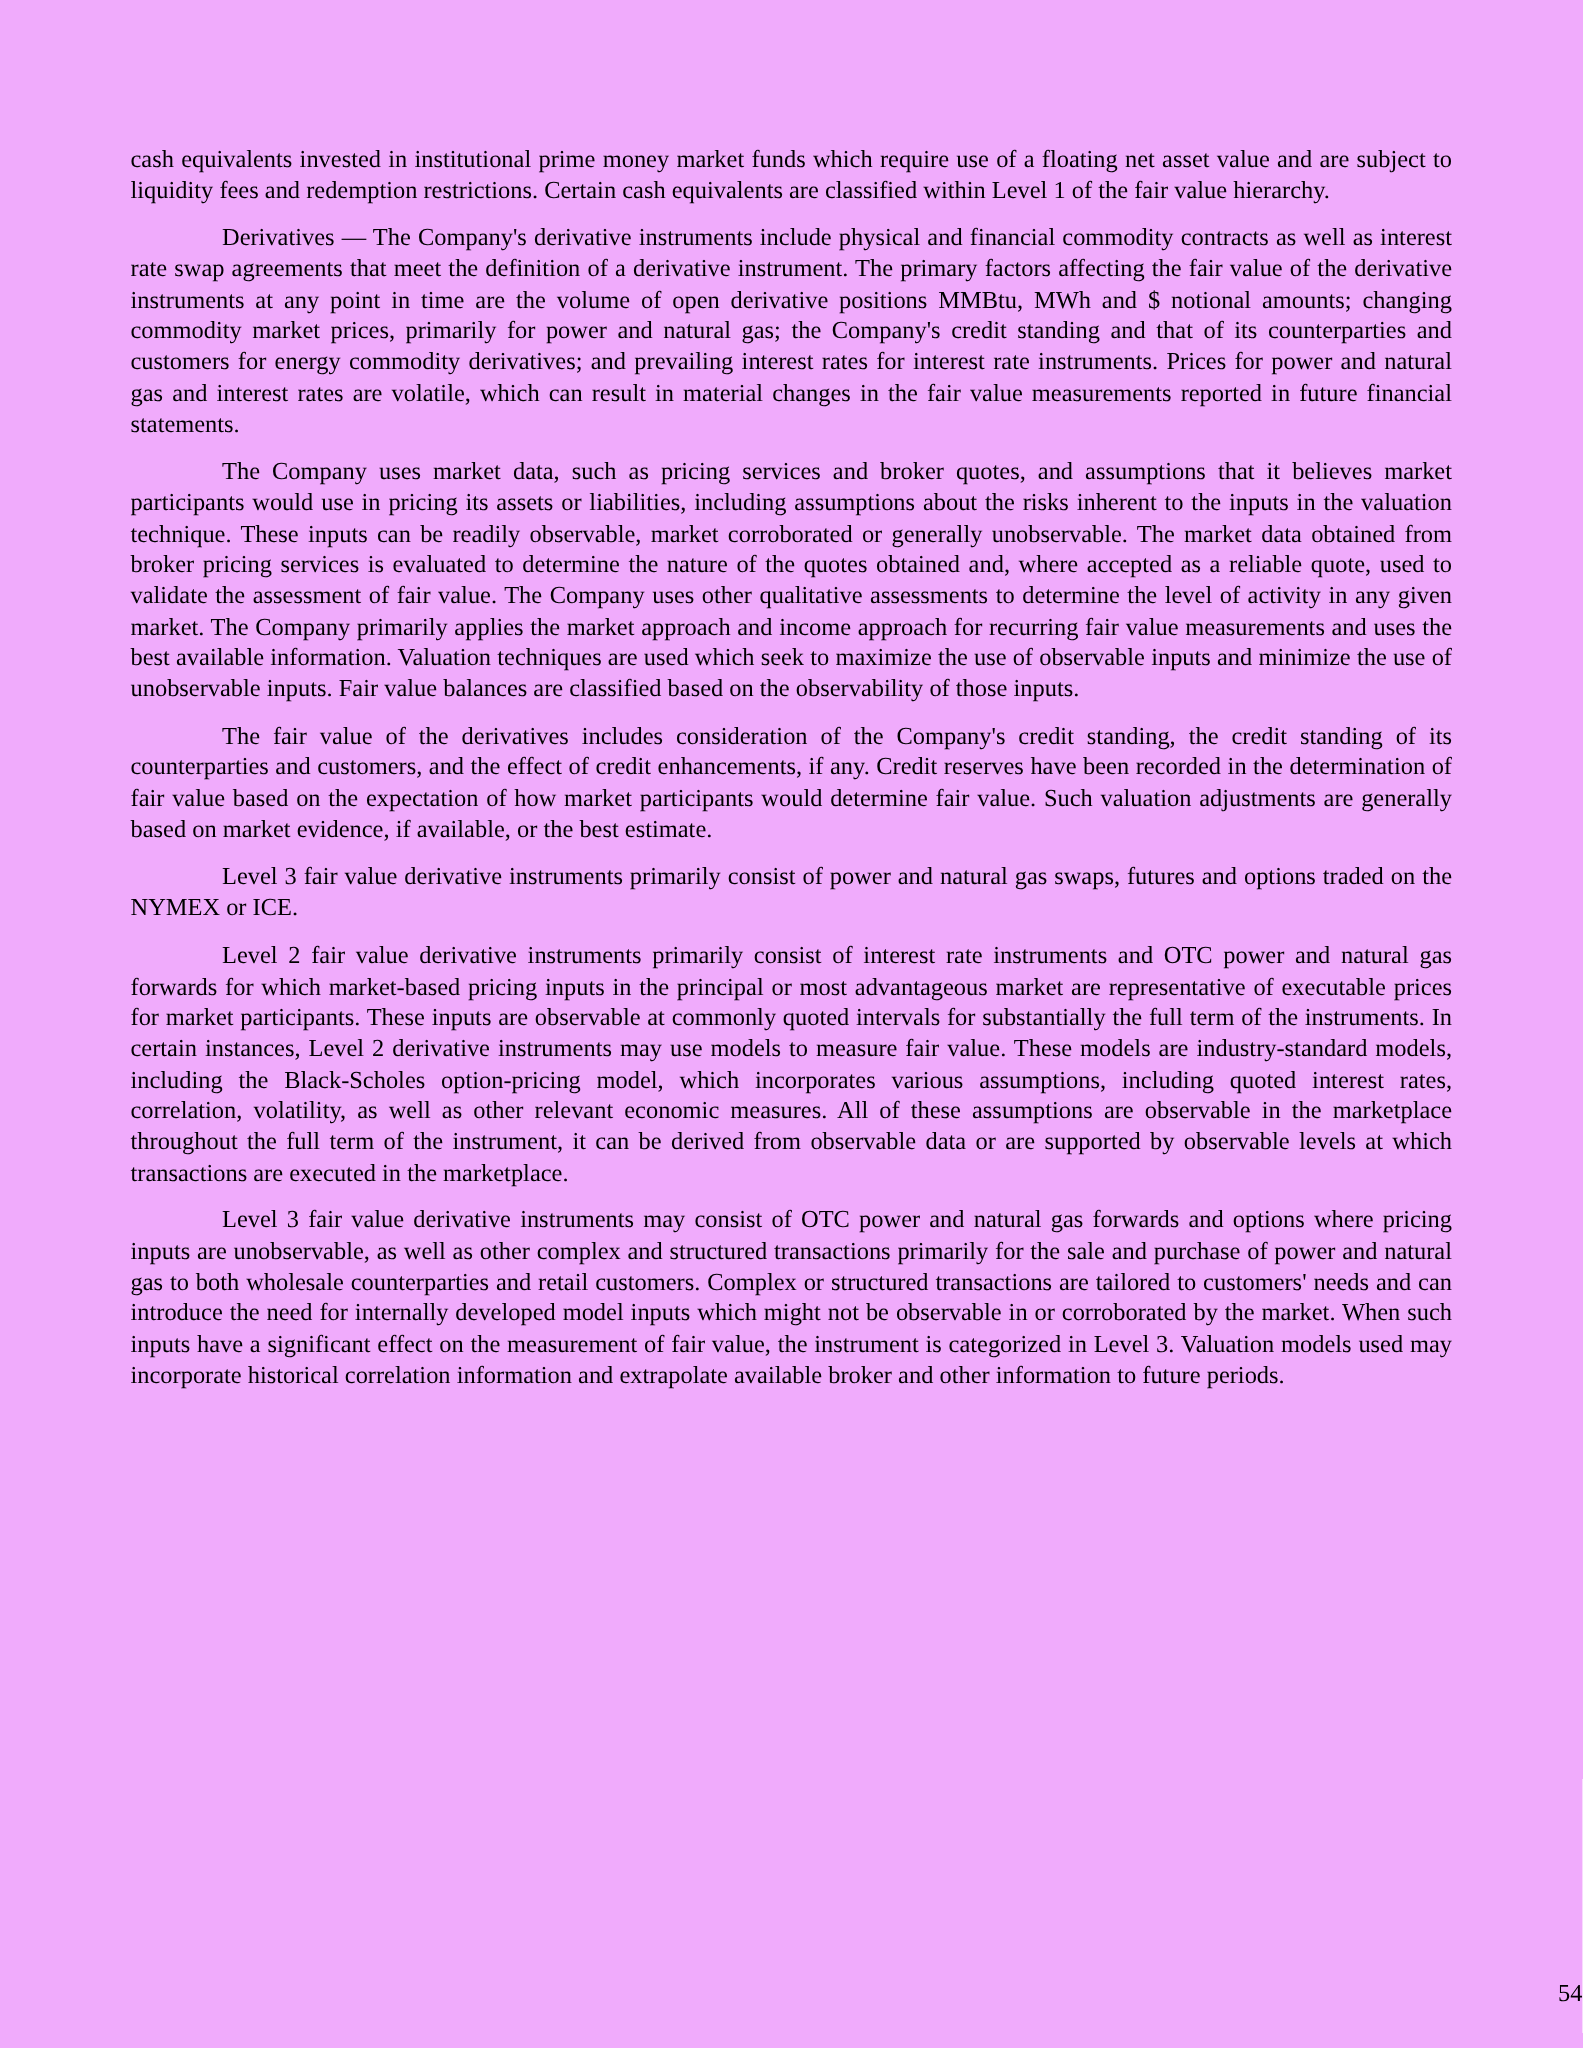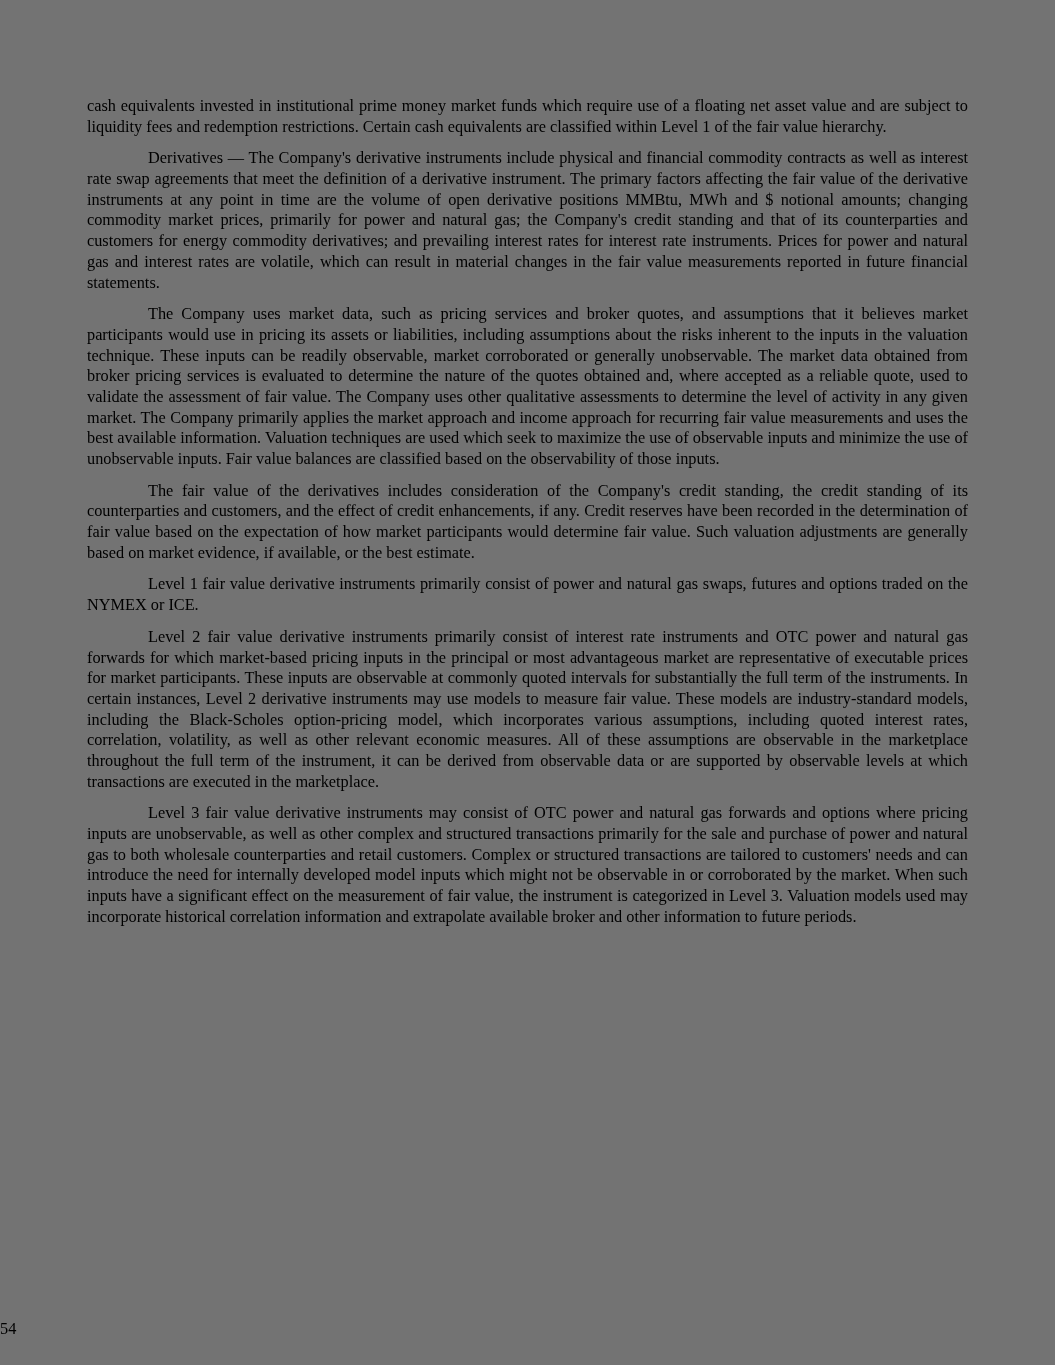--- a/index.html
+++ b/index.html
@@ -4,21 +4,21 @@
 <style>
   html, body {
     margin: 0;
     padding: 0;
     background: #ffffff;
   }
   .sheet {
     position: relative;
     width: 1055px;
     height: 1365px;
-    background: #737373;
+    background: #f0abfc;
     color: #000000;
     font-family: "Liberation Serif", serif;
     overflow: hidden;
   }
   .content {
     position: absolute;
     left: 87px;
     right: 87px;
     top: 96px;
   }
@@ -32,39 +32,39 @@
   .para.no-indent {
     text-indent: 0;
   }
   .italic {
   }
   .page-number {
     position: absolute;
     bottom: 26px;
     left: 0;
     right: 0;
-    text-align: left;
+    text-align: right;
     font-size: 16.3px;
   }
 </style>
 </head>
 <body>
 
 <div class="sheet">
   <div class="content">
 
     <p class="para no-indent">cash equivalents invested in institutional prime money market funds which require use of a floating net asset value and are subject to liquidity fees and redemption restrictions. Certain cash equivalents are classified within Level 1 of the fair value hierarchy.</p>
 
     <p class="para"><span class="italic">Derivatives</span><span> — The Company's derivative instruments include physical and financial commodity contracts as well as interest rate swap agreements that meet the definition of a derivative instrument. The primary factors affecting the fair value of the derivative instruments at any point in time are the volume of open derivative positions MMBtu, MWh and $ notional amounts; changing commodity market prices, primarily for power and natural gas; the Company's credit standing and that of its counterparties and customers for energy commodity derivatives; and prevailing interest rates for interest rate instruments. Prices for power and natural gas and interest rates are volatile, which can result in material changes in the fair value measurements reported in future financial statements.</span></p>
 
     <p class="para">The Company uses market data, such as pricing services and broker quotes, and assumptions that it believes market participants would use in pricing its assets or liabilities, including assumptions about the risks inherent to the inputs in the valuation technique. These inputs can be readily observable, market corroborated or generally unobservable. The market data obtained from broker pricing services is evaluated to determine the nature of the quotes obtained and, where accepted as a reliable quote, used to validate the assessment of fair value. The Company uses other qualitative assessments to determine the level of activity in any given market. The Company primarily applies the market approach and income approach for recurring fair value measurements and uses the best available information. Valuation techniques are used which seek to maximize the use of observable inputs and minimize the use of unobservable inputs. Fair value balances are classified based on the observability of those inputs.</p>
 
     <p class="para">The fair value of the derivatives includes consideration of the Company's credit standing, the credit standing of its counterparties and customers, and the effect of credit enhancements, if any. Credit reserves have been recorded in the determination of fair value based on the expectation of how market participants would determine fair value. Such valuation adjustments are generally based on market evidence, if available, or the best estimate.</p>
 
-    <p class="para">Level 1 fair value derivative instruments primarily consist of power and natural gas swaps, futures and options traded on the NYMEX or ICE.</p>
+    <p class="para">Level 3 fair value derivative instruments primarily consist of power and natural gas swaps, futures and options traded on the NYMEX or ICE.</p>
 
     <p class="para">Level 2 fair value derivative instruments primarily consist of interest rate instruments and OTC power and natural gas forwards for which market-based pricing inputs in the principal or most advantageous market are representative of executable prices for market participants. These inputs are observable at commonly quoted intervals for substantially the full term of the instruments. In certain instances, Level 2 derivative instruments may use models to measure fair value. These models are industry-standard models, including the Black-Scholes option-pricing model, which incorporates various assumptions, including quoted interest rates, correlation, volatility, as well as other relevant economic measures. All of these assumptions are observable in the marketplace throughout the full term of the instrument, it can be derived from observable data or are supported by observable levels at which transactions are executed in the marketplace.</p>
 
     <p class="para">Level 3 fair value derivative instruments may consist of OTC power and natural gas forwards and options where pricing inputs are unobservable, as well as other complex and structured transactions primarily for the sale and purchase of power and natural gas to both wholesale counterparties and retail customers. Complex or structured transactions are tailored to customers' needs and can introduce the need for internally developed model inputs which might not be observable in or corroborated by the market. When such inputs have a significant effect on the measurement of fair value, the instrument is categorized in Level 3. Valuation models used may incorporate historical correlation information and extrapolate available broker and other information to future periods.</p>
 
   </div>
 
   <div class="page-number">54</div>
 </div>
 

